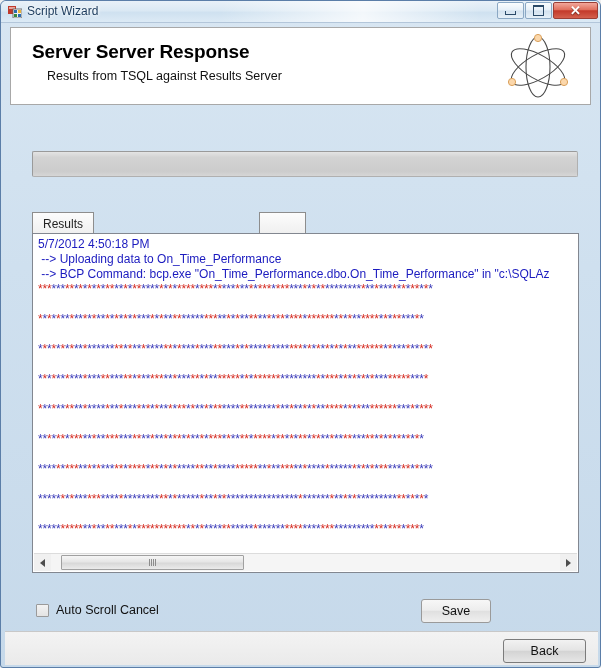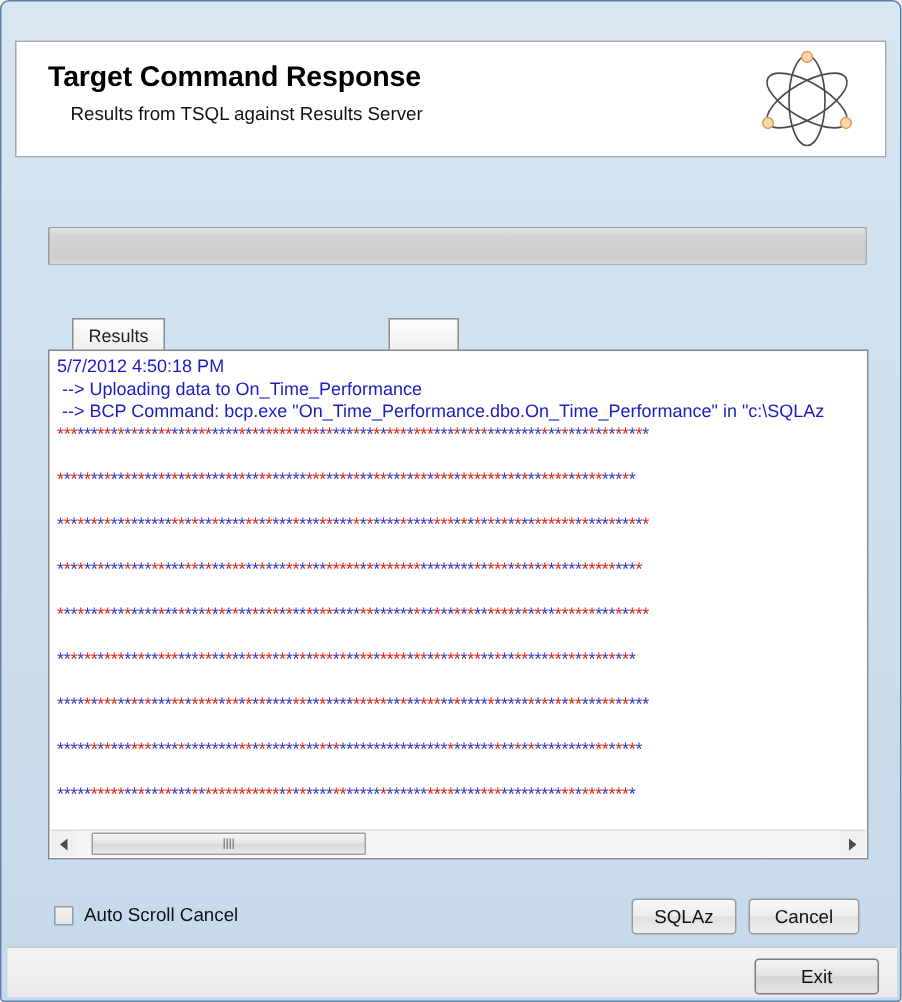--- a/index.html
+++ b/index.html
@@ -169,43 +169,66 @@
   }
   #btn-back{left:212px;top:616px;width:83px;}
   #btn-next{left:307px;top:616px;width:83px;}
   #btn-exit{left:498px;top:616px;width:83px;}
 </style>
 </head>
 <body>
 
 <div id="window">
 
+  <div id="titlebar">
+    <svg class="app-icon" viewBox="0 0 14 13">
+      <rect x="0" y="1" width="8" height="8" fill="#c0392b"></rect>
+      <rect x="1" y="2" width="6" height="2" fill="#e8a49c"></rect>
+      <rect x="5" y="4" width="9" height="9" fill="#f0f0f0" stroke="#5b5b5b" stroke-width=".8"></rect>
+      <rect x="6" y="5" width="3" height="3" fill="#2b6cb0"></rect>
+      <rect x="10" y="5" width="3" height="3" fill="#e8b33a"></rect>
+      <rect x="6" y="9" width="3" height="3" fill="#3a8a3a"></rect>
+      <rect x="10" y="9" width="3" height="3" fill="#2b6cb0"></rect>
+    </svg>
+    <div class="title-text">Script Wizard</div>
+    <div class="wbtns">
+      <div class="wbtn">
+        <span class="gl-min"></span>
+      </div>
+      <div class="wbtn">
+        <span class="gl-max"></span>
+      </div>
+      <div class="wbtn close">
+        <span class="gl-close">✕</span>
+      </div>
+    </div>
+  </div>
 
   <div id="client">
 
     <div id="headerpanel">
-      <div class="hdr-title">Target Command Response</div>
+      <div class="hdr-title">Server Server Response</div>
       <div class="hdr-sub">Results from TSQL against Results Server</div>
       <svg class="atom" width="76" height="66" viewBox="0 0 76 66">
         <g fill="none" stroke="#4a4a4a" stroke-width="1.1">
           <ellipse cx="38" cy="33" rx="12" ry="30"></ellipse>
           <ellipse cx="38" cy="33" rx="12" ry="30" transform="rotate(60 38 33)"></ellipse>
           <ellipse cx="38" cy="33" rx="12" ry="30" transform="rotate(120 38 33)"></ellipse>
         </g>
         <circle cx="38" cy="4" r="3.6" fill="#fbd7ab" stroke="#d9a05b" stroke-width="1"></circle>
         <circle cx="12" cy="48" r="3.6" fill="#fbd7ab" stroke="#d9a05b" stroke-width="1"></circle>
         <circle cx="64" cy="48" r="3.6" fill="#fbd7ab" stroke="#d9a05b" stroke-width="1"></circle>
       </svg>
     </div>
 
     <div id="statusbox"></div>
 
     <div id="tabstrip">
       <div class="tab-filler"></div>
-      <div class="tab" id="tab0" style="left:16px;width:62px;">Results</div>
+      <div class="tab" id="tab0" style="left:0;width:62px;">Results</div>
       <div class="tab" style="left:227px;width:47px;background:linear-gradient(to bottom,#fcfcfc,#efefef);"></div>
     </div>
 
     <div id="logframe">
       <div id="logtext"><div class="log-line">5/7/2012 4:50:18 PM</div><div class="log-line"> --&gt; Uploading data to On_Time_Performance</div><div class="log-line"> --&gt; BCP Command: bcp.exe "On_Time_Performance.dbo.On_Time_Performance" in "c:\SQLAz</div><div class="log-line"><span class="ast" style="color:#d42a20">*</span><span class="ast" style="color:#d42a20">*</span><span class="ast" style="color:#d42a20">*</span><span class="ast" style="color:#3a3ab8">*</span><span class="ast" style="color:#3a3ab8">*</span><span class="ast" style="color:#3a3ab8">*</span><span class="ast" style="color:#d42a20">*</span><span class="ast" style="color:#d42a20">*</span><span class="ast" style="color:#3a3ab8">*</span><span class="ast" style="color:#d42a20">*</span><span class="ast" style="color:#3a3ab8">*</span><span class="ast" style="color:#d42a20">*</span><span class="ast" style="color:#3a3ab8">*</span><span class="ast" style="color:#d42a20">*</span><span class="ast" style="color:#3a3ab8">*</span><span class="ast" style="color:#d42a20">*</span><span class="ast" style="color:#d42a20">*</span><span class="ast" style="color:#3a3ab8">*</span><span class="ast" style="color:#3a3ab8">*</span><span class="ast" style="color:#d42a20">*</span><span class="ast" style="color:#3a3ab8">*</span><span class="ast" style="color:#d42a20">*</span><span class="ast" style="color:#d42a20">*</span><span class="ast" style="color:#3a3ab8">*</span><span class="ast" style="color:#3a3ab8">*</span><span class="ast" style="color:#3a3ab8">*</span><span class="ast" style="color:#3a3ab8">*</span><span class="ast" style="color:#d42a20">*</span><span class="ast" style="color:#3a3ab8">*</span><span class="ast" style="color:#d42a20">*</span><span class="ast" style="color:#3a3ab8">*</span><span class="ast" style="color:#d42a20">*</span><span class="ast" style="color:#d42a20">*</span><span class="ast" style="color:#d42a20">*</span><span class="ast" style="color:#d42a20">*</span><span class="ast" style="color:#3a3ab8">*</span><span class="ast" style="color:#d42a20">*</span><span class="ast" style="color:#d42a20">*</span><span class="ast" style="color:#d42a20">*</span><span class="ast" style="color:#3a3ab8">*</span><span class="ast" style="color:#d42a20">*</span><span class="ast" style="color:#3a3ab8">*</span><span class="ast" style="color:#3a3ab8">*</span><span class="ast" style="color:#3a3ab8">*</span><span class="ast" style="color:#d42a20">*</span><span class="ast" style="color:#3a3ab8">*</span><span class="ast" style="color:#3a3ab8">*</span><span class="ast" style="color:#d42a20">*</span><span class="ast" style="color:#3a3ab8">*</span><span class="ast" style="color:#d42a20">*</span><span class="ast" style="color:#d42a20">*</span><span class="ast" style="color:#d42a20">*</span><span class="ast" style="color:#3a3ab8">*</span><span class="ast" style="color:#d42a20">*</span><span class="ast" style="color:#d42a20">*</span><span class="ast" style="color:#d42a20">*</span><span class="ast" style="color:#3a3ab8">*</span><span class="ast" style="color:#3a3ab8">*</span><span class="ast" style="color:#3a3ab8">*</span><span class="ast" style="color:#d42a20">*</span><span class="ast" style="color:#3a3ab8">*</span><span class="ast" style="color:#d42a20">*</span><span class="ast" style="color:#3a3ab8">*</span><span class="ast" style="color:#d42a20">*</span><span class="ast" style="color:#3a3ab8">*</span><span class="ast" style="color:#3a3ab8">*</span><span class="ast" style="color:#3a3ab8">*</span><span class="ast" style="color:#3a3ab8">*</span><span class="ast" style="color:#3a3ab8">*</span><span class="ast" style="color:#3a3ab8">*</span><span class="ast" style="color:#3a3ab8">*</span><span class="ast" style="color:#3a3ab8">*</span><span class="ast" style="color:#d42a20">*</span><span class="ast" style="color:#3a3ab8">*</span><span class="ast" style="color:#3a3ab8">*</span><span class="ast" style="color:#d42a20">*</span><span class="ast" style="color:#3a3ab8">*</span><span class="ast" style="color:#3a3ab8">*</span><span class="ast" style="color:#3a3ab8">*</span><span class="ast" style="color:#d42a20">*</span><span class="ast" style="color:#3a3ab8">*</span><span class="ast" style="color:#d42a20">*</span><span class="ast" style="color:#3a3ab8">*</span><span class="ast" style="color:#d42a20">*</span><span class="ast" style="color:#d42a20">*</span><span class="ast" style="color:#3a3ab8">*</span><span class="ast" style="color:#d42a20">*</span><span class="ast" style="color:#3a3ab8">*</span></div><div class="log-line">&nbsp;</div><div class="log-line"><span class="ast" style="color:#d42a20">*</span><span class="ast" style="color:#3a3ab8">*</span><span class="ast" style="color:#d42a20">*</span><span class="ast" style="color:#3a3ab8">*</span><span class="ast" style="color:#d42a20">*</span><span class="ast" style="color:#3a3ab8">*</span><span class="ast" style="color:#3a3ab8">*</span><span class="ast" style="color:#d42a20">*</span><span class="ast" style="color:#3a3ab8">*</span><span class="ast" style="color:#3a3ab8">*</span><span class="ast" style="color:#d42a20">*</span><span class="ast" style="color:#3a3ab8">*</span><span class="ast" style="color:#d42a20">*</span><span class="ast" style="color:#3a3ab8">*</span><span class="ast" style="color:#3a3ab8">*</span><span class="ast" style="color:#d42a20">*</span><span class="ast" style="color:#3a3ab8">*</span><span class="ast" style="color:#d42a20">*</span><span class="ast" style="color:#3a3ab8">*</span><span class="ast" style="color:#d42a20">*</span><span class="ast" style="color:#3a3ab8">*</span><span class="ast" style="color:#d42a20">*</span><span class="ast" style="color:#3a3ab8">*</span><span class="ast" style="color:#3a3ab8">*</span><span class="ast" style="color:#3a3ab8">*</span><span class="ast" style="color:#d42a20">*</span><span class="ast" style="color:#3a3ab8">*</span><span class="ast" style="color:#d42a20">*</span><span class="ast" style="color:#3a3ab8">*</span><span class="ast" style="color:#3a3ab8">*</span><span class="ast" style="color:#d42a20">*</span><span class="ast" style="color:#d42a20">*</span><span class="ast" style="color:#3a3ab8">*</span><span class="ast" style="color:#3a3ab8">*</span><span class="ast" style="color:#3a3ab8">*</span><span class="ast" style="color:#3a3ab8">*</span><span class="ast" style="color:#3a3ab8">*</span><span class="ast" style="color:#d42a20">*</span><span class="ast" style="color:#d42a20">*</span><span class="ast" style="color:#d42a20">*</span><span class="ast" style="color:#3a3ab8">*</span><span class="ast" style="color:#3a3ab8">*</span><span class="ast" style="color:#d42a20">*</span><span class="ast" style="color:#3a3ab8">*</span><span class="ast" style="color:#d42a20">*</span><span class="ast" style="color:#3a3ab8">*</span><span class="ast" style="color:#3a3ab8">*</span><span class="ast" style="color:#d42a20">*</span><span class="ast" style="color:#d42a20">*</span><span class="ast" style="color:#3a3ab8">*</span><span class="ast" style="color:#3a3ab8">*</span><span class="ast" style="color:#d42a20">*</span><span class="ast" style="color:#3a3ab8">*</span><span class="ast" style="color:#d42a20">*</span><span class="ast" style="color:#d42a20">*</span><span class="ast" style="color:#3a3ab8">*</span><span class="ast" style="color:#d42a20">*</span><span class="ast" style="color:#d42a20">*</span><span class="ast" style="color:#d42a20">*</span><span class="ast" style="color:#3a3ab8">*</span><span class="ast" style="color:#d42a20">*</span><span class="ast" style="color:#d42a20">*</span><span class="ast" style="color:#d42a20">*</span><span class="ast" style="color:#d42a20">*</span><span class="ast" style="color:#d42a20">*</span><span class="ast" style="color:#d42a20">*</span><span class="ast" style="color:#3a3ab8">*</span><span class="ast" style="color:#d42a20">*</span><span class="ast" style="color:#3a3ab8">*</span><span class="ast" style="color:#d42a20">*</span><span class="ast" style="color:#3a3ab8">*</span><span class="ast" style="color:#3a3ab8">*</span><span class="ast" style="color:#d42a20">*</span><span class="ast" style="color:#d42a20">*</span><span class="ast" style="color:#d42a20">*</span><span class="ast" style="color:#d42a20">*</span><span class="ast" style="color:#3a3ab8">*</span><span class="ast" style="color:#d42a20">*</span><span class="ast" style="color:#3a3ab8">*</span><span class="ast" style="color:#d42a20">*</span><span class="ast" style="color:#d42a20">*</span><span class="ast" style="color:#3a3ab8">*</span><span class="ast" style="color:#3a3ab8">*</span><span class="ast" style="color:#3a3ab8">*</span><span class="ast" style="color:#d42a20">*</span><span class="ast" style="color:#3a3ab8">*</span></div><div class="log-line">&nbsp;</div><div class="log-line"><span class="ast" style="color:#3a3ab8">*</span><span class="ast" style="color:#d42a20">*</span><span class="ast" style="color:#3a3ab8">*</span><span class="ast" style="color:#d42a20">*</span><span class="ast" style="color:#3a3ab8">*</span><span class="ast" style="color:#d42a20">*</span><span class="ast" style="color:#3a3ab8">*</span><span class="ast" style="color:#d42a20">*</span><span class="ast" style="color:#3a3ab8">*</span><span class="ast" style="color:#3a3ab8">*</span><span class="ast" style="color:#d42a20">*</span><span class="ast" style="color:#3a3ab8">*</span><span class="ast" style="color:#3a3ab8">*</span><span class="ast" style="color:#3a3ab8">*</span><span class="ast" style="color:#3a3ab8">*</span><span class="ast" style="color:#3a3ab8">*</span><span class="ast" style="color:#3a3ab8">*</span><span class="ast" style="color:#d42a20">*</span><span class="ast" style="color:#d42a20">*</span><span class="ast" style="color:#3a3ab8">*</span><span class="ast" style="color:#d42a20">*</span><span class="ast" style="color:#3a3ab8">*</span><span class="ast" style="color:#3a3ab8">*</span><span class="ast" style="color:#d42a20">*</span><span class="ast" style="color:#3a3ab8">*</span><span class="ast" style="color:#3a3ab8">*</span><span class="ast" style="color:#3a3ab8">*</span><span class="ast" style="color:#3a3ab8">*</span><span class="ast" style="color:#d42a20">*</span><span class="ast" style="color:#d42a20">*</span><span class="ast" style="color:#3a3ab8">*</span><span class="ast" style="color:#d42a20">*</span><span class="ast" style="color:#3a3ab8">*</span><span class="ast" style="color:#3a3ab8">*</span><span class="ast" style="color:#3a3ab8">*</span><span class="ast" style="color:#d42a20">*</span><span class="ast" style="color:#3a3ab8">*</span><span class="ast" style="color:#3a3ab8">*</span><span class="ast" style="color:#3a3ab8">*</span><span class="ast" style="color:#d42a20">*</span><span class="ast" style="color:#d42a20">*</span><span class="ast" style="color:#3a3ab8">*</span><span class="ast" style="color:#3a3ab8">*</span><span class="ast" style="color:#3a3ab8">*</span><span class="ast" style="color:#d42a20">*</span><span class="ast" style="color:#3a3ab8">*</span><span class="ast" style="color:#d42a20">*</span><span class="ast" style="color:#3a3ab8">*</span><span class="ast" style="color:#3a3ab8">*</span><span class="ast" style="color:#3a3ab8">*</span><span class="ast" style="color:#3a3ab8">*</span><span class="ast" style="color:#d42a20">*</span><span class="ast" style="color:#3a3ab8">*</span><span class="ast" style="color:#3a3ab8">*</span><span class="ast" style="color:#3a3ab8">*</span><span class="ast" style="color:#3a3ab8">*</span><span class="ast" style="color:#d42a20">*</span><span class="ast" style="color:#d42a20">*</span><span class="ast" style="color:#d42a20">*</span><span class="ast" style="color:#3a3ab8">*</span><span class="ast" style="color:#d42a20">*</span><span class="ast" style="color:#3a3ab8">*</span><span class="ast" style="color:#d42a20">*</span><span class="ast" style="color:#3a3ab8">*</span><span class="ast" style="color:#d42a20">*</span><span class="ast" style="color:#3a3ab8">*</span><span class="ast" style="color:#d42a20">*</span><span class="ast" style="color:#3a3ab8">*</span><span class="ast" style="color:#d42a20">*</span><span class="ast" style="color:#3a3ab8">*</span><span class="ast" style="color:#3a3ab8">*</span><span class="ast" style="color:#d42a20">*</span><span class="ast" style="color:#d42a20">*</span><span class="ast" style="color:#d42a20">*</span><span class="ast" style="color:#d42a20">*</span><span class="ast" style="color:#d42a20">*</span><span class="ast" style="color:#d42a20">*</span><span class="ast" style="color:#3a3ab8">*</span><span class="ast" style="color:#d42a20">*</span><span class="ast" style="color:#3a3ab8">*</span><span class="ast" style="color:#3a3ab8">*</span><span class="ast" style="color:#3a3ab8">*</span><span class="ast" style="color:#d42a20">*</span><span class="ast" style="color:#3a3ab8">*</span><span class="ast" style="color:#3a3ab8">*</span><span class="ast" style="color:#d42a20">*</span><span class="ast" style="color:#3a3ab8">*</span><span class="ast" style="color:#d42a20">*</span></div><div class="log-line">&nbsp;</div><div class="log-line"><span class="ast" style="color:#3a3ab8">*</span><span class="ast" style="color:#d42a20">*</span><span class="ast" style="color:#3a3ab8">*</span><span class="ast" style="color:#d42a20">*</span><span class="ast" style="color:#3a3ab8">*</span><span class="ast" style="color:#3a3ab8">*</span><span class="ast" style="color:#d42a20">*</span><span class="ast" style="color:#3a3ab8">*</span><span class="ast" style="color:#3a3ab8">*</span><span class="ast" style="color:#3a3ab8">*</span><span class="ast" style="color:#d42a20">*</span><span class="ast" style="color:#3a3ab8">*</span><span class="ast" style="color:#3a3ab8">*</span><span class="ast" style="color:#3a3ab8">*</span><span class="ast" style="color:#d42a20">*</span><span class="ast" style="color:#d42a20">*</span><span class="ast" style="color:#3a3ab8">*</span><span class="ast" style="color:#3a3ab8">*</span><span class="ast" style="color:#3a3ab8">*</span><span class="ast" style="color:#d42a20">*</span><span class="ast" style="color:#d42a20">*</span><span class="ast" style="color:#3a3ab8">*</span><span class="ast" style="color:#d42a20">*</span><span class="ast" style="color:#3a3ab8">*</span><span class="ast" style="color:#3a3ab8">*</span><span class="ast" style="color:#d42a20">*</span><span class="ast" style="color:#d42a20">*</span><span class="ast" style="color:#d42a20">*</span><span class="ast" style="color:#3a3ab8">*</span><span class="ast" style="color:#3a3ab8">*</span><span class="ast" style="color:#d42a20">*</span><span class="ast" style="color:#3a3ab8">*</span><span class="ast" style="color:#3a3ab8">*</span><span class="ast" style="color:#3a3ab8">*</span><span class="ast" style="color:#d42a20">*</span><span class="ast" style="color:#d42a20">*</span><span class="ast" style="color:#3a3ab8">*</span><span class="ast" style="color:#d42a20">*</span><span class="ast" style="color:#3a3ab8">*</span><span class="ast" style="color:#3a3ab8">*</span><span class="ast" style="color:#d42a20">*</span><span class="ast" style="color:#d42a20">*</span><span class="ast" style="color:#d42a20">*</span><span class="ast" style="color:#d42a20">*</span><span class="ast" style="color:#d42a20">*</span><span class="ast" style="color:#3a3ab8">*</span><span class="ast" style="color:#d42a20">*</span><span class="ast" style="color:#3a3ab8">*</span><span class="ast" style="color:#d42a20">*</span><span class="ast" style="color:#d42a20">*</span><span class="ast" style="color:#d42a20">*</span><span class="ast" style="color:#d42a20">*</span><span class="ast" style="color:#d42a20">*</span><span class="ast" style="color:#d42a20">*</span><span class="ast" style="color:#3a3ab8">*</span><span class="ast" style="color:#3a3ab8">*</span><span class="ast" style="color:#3a3ab8">*</span><span class="ast" style="color:#3a3ab8">*</span><span class="ast" style="color:#3a3ab8">*</span><span class="ast" style="color:#3a3ab8">*</span><span class="ast" style="color:#3a3ab8">*</span><span class="ast" style="color:#3a3ab8">*</span><span class="ast" style="color:#d42a20">*</span><span class="ast" style="color:#3a3ab8">*</span><span class="ast" style="color:#d42a20">*</span><span class="ast" style="color:#d42a20">*</span><span class="ast" style="color:#d42a20">*</span><span class="ast" style="color:#3a3ab8">*</span><span class="ast" style="color:#d42a20">*</span><span class="ast" style="color:#3a3ab8">*</span><span class="ast" style="color:#d42a20">*</span><span class="ast" style="color:#3a3ab8">*</span><span class="ast" style="color:#d42a20">*</span><span class="ast" style="color:#3a3ab8">*</span><span class="ast" style="color:#d42a20">*</span><span class="ast" style="color:#3a3ab8">*</span><span class="ast" style="color:#3a3ab8">*</span><span class="ast" style="color:#3a3ab8">*</span><span class="ast" style="color:#d42a20">*</span><span class="ast" style="color:#d42a20">*</span><span class="ast" style="color:#d42a20">*</span><span class="ast" style="color:#d42a20">*</span><span class="ast" style="color:#d42a20">*</span><span class="ast" style="color:#3a3ab8">*</span><span class="ast" style="color:#3a3ab8">*</span><span class="ast" style="color:#3a3ab8">*</span><span class="ast" style="color:#d42a20">*</span></div><div class="log-line">&nbsp;</div><div class="log-line"><span class="ast" style="color:#d42a20">*</span><span class="ast" style="color:#3a3ab8">*</span><span class="ast" style="color:#3a3ab8">*</span><span class="ast" style="color:#d42a20">*</span><span class="ast" style="color:#3a3ab8">*</span><span class="ast" style="color:#3a3ab8">*</span><span class="ast" style="color:#d42a20">*</span><span class="ast" style="color:#d42a20">*</span><span class="ast" style="color:#3a3ab8">*</span><span class="ast" style="color:#3a3ab8">*</span><span class="ast" style="color:#d42a20">*</span><span class="ast" style="color:#3a3ab8">*</span><span class="ast" style="color:#3a3ab8">*</span><span class="ast" style="color:#3a3ab8">*</span><span class="ast" style="color:#3a3ab8">*</span><span class="ast" style="color:#d42a20">*</span><span class="ast" style="color:#3a3ab8">*</span><span class="ast" style="color:#3a3ab8">*</span><span class="ast" style="color:#d42a20">*</span><span class="ast" style="color:#3a3ab8">*</span><span class="ast" style="color:#3a3ab8">*</span><span class="ast" style="color:#3a3ab8">*</span><span class="ast" style="color:#d42a20">*</span><span class="ast" style="color:#3a3ab8">*</span><span class="ast" style="color:#d42a20">*</span><span class="ast" style="color:#3a3ab8">*</span><span class="ast" style="color:#d42a20">*</span><span class="ast" style="color:#3a3ab8">*</span><span class="ast" style="color:#3a3ab8">*</span><span class="ast" style="color:#d42a20">*</span><span class="ast" style="color:#3a3ab8">*</span><span class="ast" style="color:#d42a20">*</span><span class="ast" style="color:#d42a20">*</span><span class="ast" style="color:#3a3ab8">*</span><span class="ast" style="color:#d42a20">*</span><span class="ast" style="color:#3a3ab8">*</span><span class="ast" style="color:#3a3ab8">*</span><span class="ast" style="color:#d42a20">*</span><span class="ast" style="color:#3a3ab8">*</span><span class="ast" style="color:#d42a20">*</span><span class="ast" style="color:#d42a20">*</span><span class="ast" style="color:#3a3ab8">*</span><span class="ast" style="color:#3a3ab8">*</span><span class="ast" style="color:#3a3ab8">*</span><span class="ast" style="color:#3a3ab8">*</span><span class="ast" style="color:#d42a20">*</span><span class="ast" style="color:#d42a20">*</span><span class="ast" style="color:#3a3ab8">*</span><span class="ast" style="color:#3a3ab8">*</span><span class="ast" style="color:#3a3ab8">*</span><span class="ast" style="color:#3a3ab8">*</span><span class="ast" style="color:#3a3ab8">*</span><span class="ast" style="color:#3a3ab8">*</span><span class="ast" style="color:#d42a20">*</span><span class="ast" style="color:#3a3ab8">*</span><span class="ast" style="color:#3a3ab8">*</span><span class="ast" style="color:#d42a20">*</span><span class="ast" style="color:#3a3ab8">*</span><span class="ast" style="color:#3a3ab8">*</span><span class="ast" style="color:#d42a20">*</span><span class="ast" style="color:#3a3ab8">*</span><span class="ast" style="color:#d42a20">*</span><span class="ast" style="color:#3a3ab8">*</span><span class="ast" style="color:#3a3ab8">*</span><span class="ast" style="color:#d42a20">*</span><span class="ast" style="color:#d42a20">*</span><span class="ast" style="color:#d42a20">*</span><span class="ast" style="color:#d42a20">*</span><span class="ast" style="color:#3a3ab8">*</span><span class="ast" style="color:#d42a20">*</span><span class="ast" style="color:#3a3ab8">*</span><span class="ast" style="color:#d42a20">*</span><span class="ast" style="color:#3a3ab8">*</span><span class="ast" style="color:#3a3ab8">*</span><span class="ast" style="color:#d42a20">*</span><span class="ast" style="color:#d42a20">*</span><span class="ast" style="color:#d42a20">*</span><span class="ast" style="color:#d42a20">*</span><span class="ast" style="color:#d42a20">*</span><span class="ast" style="color:#d42a20">*</span><span class="ast" style="color:#3a3ab8">*</span><span class="ast" style="color:#3a3ab8">*</span><span class="ast" style="color:#3a3ab8">*</span><span class="ast" style="color:#d42a20">*</span><span class="ast" style="color:#3a3ab8">*</span><span class="ast" style="color:#d42a20">*</span><span class="ast" style="color:#d42a20">*</span><span class="ast" style="color:#d42a20">*</span></div><div class="log-line">&nbsp;</div><div class="log-line"><span class="ast" style="color:#3a3ab8">*</span><span class="ast" style="color:#3a3ab8">*</span><span class="ast" style="color:#d42a20">*</span><span class="ast" style="color:#3a3ab8">*</span><span class="ast" style="color:#d42a20">*</span><span class="ast" style="color:#d42a20">*</span><span class="ast" style="color:#3a3ab8">*</span><span class="ast" style="color:#d42a20">*</span><span class="ast" style="color:#d42a20">*</span><span class="ast" style="color:#d42a20">*</span><span class="ast" style="color:#3a3ab8">*</span><span class="ast" style="color:#3a3ab8">*</span><span class="ast" style="color:#d42a20">*</span><span class="ast" style="color:#3a3ab8">*</span><span class="ast" style="color:#3a3ab8">*</span><span class="ast" style="color:#d42a20">*</span><span class="ast" style="color:#d42a20">*</span><span class="ast" style="color:#d42a20">*</span><span class="ast" style="color:#3a3ab8">*</span><span class="ast" style="color:#3a3ab8">*</span><span class="ast" style="color:#3a3ab8">*</span><span class="ast" style="color:#d42a20">*</span><span class="ast" style="color:#d42a20">*</span><span class="ast" style="color:#3a3ab8">*</span><span class="ast" style="color:#3a3ab8">*</span><span class="ast" style="color:#d42a20">*</span><span class="ast" style="color:#3a3ab8">*</span><span class="ast" style="color:#3a3ab8">*</span><span class="ast" style="color:#d42a20">*</span><span class="ast" style="color:#3a3ab8">*</span><span class="ast" style="color:#d42a20">*</span><span class="ast" style="color:#d42a20">*</span><span class="ast" style="color:#3a3ab8">*</span><span class="ast" style="color:#d42a20">*</span><span class="ast" style="color:#3a3ab8">*</span><span class="ast" style="color:#3a3ab8">*</span><span class="ast" style="color:#d42a20">*</span><span class="ast" style="color:#3a3ab8">*</span><span class="ast" style="color:#d42a20">*</span><span class="ast" style="color:#d42a20">*</span><span class="ast" style="color:#d42a20">*</span><span class="ast" style="color:#3a3ab8">*</span><span class="ast" style="color:#d42a20">*</span><span class="ast" style="color:#3a3ab8">*</span><span class="ast" style="color:#3a3ab8">*</span><span class="ast" style="color:#d42a20">*</span><span class="ast" style="color:#d42a20">*</span><span class="ast" style="color:#3a3ab8">*</span><span class="ast" style="color:#d42a20">*</span><span class="ast" style="color:#d42a20">*</span><span class="ast" style="color:#d42a20">*</span><span class="ast" style="color:#d42a20">*</span><span class="ast" style="color:#3a3ab8">*</span><span class="ast" style="color:#d42a20">*</span><span class="ast" style="color:#d42a20">*</span><span class="ast" style="color:#3a3ab8">*</span><span class="ast" style="color:#d42a20">*</span><span class="ast" style="color:#3a3ab8">*</span><span class="ast" style="color:#d42a20">*</span><span class="ast" style="color:#d42a20">*</span><span class="ast" style="color:#3a3ab8">*</span><span class="ast" style="color:#d42a20">*</span><span class="ast" style="color:#d42a20">*</span><span class="ast" style="color:#3a3ab8">*</span><span class="ast" style="color:#3a3ab8">*</span><span class="ast" style="color:#d42a20">*</span><span class="ast" style="color:#3a3ab8">*</span><span class="ast" style="color:#3a3ab8">*</span><span class="ast" style="color:#d42a20">*</span><span class="ast" style="color:#d42a20">*</span><span class="ast" style="color:#3a3ab8">*</span><span class="ast" style="color:#3a3ab8">*</span><span class="ast" style="color:#3a3ab8">*</span><span class="ast" style="color:#d42a20">*</span><span class="ast" style="color:#d42a20">*</span><span class="ast" style="color:#3a3ab8">*</span><span class="ast" style="color:#d42a20">*</span><span class="ast" style="color:#3a3ab8">*</span><span class="ast" style="color:#d42a20">*</span><span class="ast" style="color:#3a3ab8">*</span><span class="ast" style="color:#d42a20">*</span><span class="ast" style="color:#3a3ab8">*</span><span class="ast" style="color:#d42a20">*</span><span class="ast" style="color:#3a3ab8">*</span><span class="ast" style="color:#d42a20">*</span><span class="ast" style="color:#3a3ab8">*</span></div><div class="log-line">&nbsp;</div><div class="log-line"><span class="ast" style="color:#3a3ab8">*</span><span class="ast" style="color:#3a3ab8">*</span><span class="ast" style="color:#3a3ab8">*</span><span class="ast" style="color:#3a3ab8">*</span><span class="ast" style="color:#d42a20">*</span><span class="ast" style="color:#3a3ab8">*</span><span class="ast" style="color:#d42a20">*</span><span class="ast" style="color:#d42a20">*</span><span class="ast" style="color:#d42a20">*</span><span class="ast" style="color:#3a3ab8">*</span><span class="ast" style="color:#3a3ab8">*</span><span class="ast" style="color:#d42a20">*</span><span class="ast" style="color:#3a3ab8">*</span><span class="ast" style="color:#d42a20">*</span><span class="ast" style="color:#3a3ab8">*</span><span class="ast" style="color:#3a3ab8">*</span><span class="ast" style="color:#3a3ab8">*</span><span class="ast" style="color:#d42a20">*</span><span class="ast" style="color:#d42a20">*</span><span class="ast" style="color:#3a3ab8">*</span><span class="ast" style="color:#d42a20">*</span><span class="ast" style="color:#d42a20">*</span><span class="ast" style="color:#d42a20">*</span><span class="ast" style="color:#d42a20">*</span><span class="ast" style="color:#3a3ab8">*</span><span class="ast" style="color:#d42a20">*</span><span class="ast" style="color:#d42a20">*</span><span class="ast" style="color:#3a3ab8">*</span><span class="ast" style="color:#d42a20">*</span><span class="ast" style="color:#3a3ab8">*</span><span class="ast" style="color:#d42a20">*</span><span class="ast" style="color:#3a3ab8">*</span><span class="ast" style="color:#3a3ab8">*</span><span class="ast" style="color:#3a3ab8">*</span><span class="ast" style="color:#3a3ab8">*</span><span class="ast" style="color:#d42a20">*</span><span class="ast" style="color:#d42a20">*</span><span class="ast" style="color:#3a3ab8">*</span><span class="ast" style="color:#3a3ab8">*</span><span class="ast" style="color:#d42a20">*</span><span class="ast" style="color:#3a3ab8">*</span><span class="ast" style="color:#3a3ab8">*</span><span class="ast" style="color:#3a3ab8">*</span><span class="ast" style="color:#3a3ab8">*</span><span class="ast" style="color:#d42a20">*</span><span class="ast" style="color:#d42a20">*</span><span class="ast" style="color:#d42a20">*</span><span class="ast" style="color:#d42a20">*</span><span class="ast" style="color:#d42a20">*</span><span class="ast" style="color:#3a3ab8">*</span><span class="ast" style="color:#3a3ab8">*</span><span class="ast" style="color:#d42a20">*</span><span class="ast" style="color:#3a3ab8">*</span><span class="ast" style="color:#3a3ab8">*</span><span class="ast" style="color:#d42a20">*</span><span class="ast" style="color:#d42a20">*</span><span class="ast" style="color:#d42a20">*</span><span class="ast" style="color:#3a3ab8">*</span><span class="ast" style="color:#3a3ab8">*</span><span class="ast" style="color:#d42a20">*</span><span class="ast" style="color:#3a3ab8">*</span><span class="ast" style="color:#3a3ab8">*</span><span class="ast" style="color:#3a3ab8">*</span><span class="ast" style="color:#3a3ab8">*</span><span class="ast" style="color:#d42a20">*</span><span class="ast" style="color:#3a3ab8">*</span><span class="ast" style="color:#3a3ab8">*</span><span class="ast" style="color:#3a3ab8">*</span><span class="ast" style="color:#3a3ab8">*</span><span class="ast" style="color:#3a3ab8">*</span><span class="ast" style="color:#d42a20">*</span><span class="ast" style="color:#3a3ab8">*</span><span class="ast" style="color:#d42a20">*</span><span class="ast" style="color:#3a3ab8">*</span><span class="ast" style="color:#d42a20">*</span><span class="ast" style="color:#3a3ab8">*</span><span class="ast" style="color:#d42a20">*</span><span class="ast" style="color:#d42a20">*</span><span class="ast" style="color:#3a3ab8">*</span><span class="ast" style="color:#3a3ab8">*</span><span class="ast" style="color:#3a3ab8">*</span><span class="ast" style="color:#d42a20">*</span><span class="ast" style="color:#d42a20">*</span><span class="ast" style="color:#3a3ab8">*</span><span class="ast" style="color:#d42a20">*</span><span class="ast" style="color:#3a3ab8">*</span><span class="ast" style="color:#3a3ab8">*</span><span class="ast" style="color:#3a3ab8">*</span></div><div class="log-line">&nbsp;</div><div class="log-line"><span class="ast" style="color:#3a3ab8">*</span><span class="ast" style="color:#3a3ab8">*</span><span class="ast" style="color:#3a3ab8">*</span><span class="ast" style="color:#3a3ab8">*</span><span class="ast" style="color:#3a3ab8">*</span><span class="ast" style="color:#d42a20">*</span><span class="ast" style="color:#3a3ab8">*</span><span class="ast" style="color:#d42a20">*</span><span class="ast" style="color:#3a3ab8">*</span><span class="ast" style="color:#3a3ab8">*</span><span class="ast" style="color:#3a3ab8">*</span><span class="ast" style="color:#d42a20">*</span><span class="ast" style="color:#d42a20">*</span><span class="ast" style="color:#d42a20">*</span><span class="ast" style="color:#3a3ab8">*</span><span class="ast" style="color:#3a3ab8">*</span><span class="ast" style="color:#3a3ab8">*</span><span class="ast" style="color:#3a3ab8">*</span><span class="ast" style="color:#d42a20">*</span><span class="ast" style="color:#3a3ab8">*</span><span class="ast" style="color:#3a3ab8">*</span><span class="ast" style="color:#3a3ab8">*</span><span class="ast" style="color:#3a3ab8">*</span><span class="ast" style="color:#3a3ab8">*</span><span class="ast" style="color:#3a3ab8">*</span><span class="ast" style="color:#3a3ab8">*</span><span class="ast" style="color:#3a3ab8">*</span><span class="ast" style="color:#d42a20">*</span><span class="ast" style="color:#d42a20">*</span><span class="ast" style="color:#3a3ab8">*</span><span class="ast" style="color:#d42a20">*</span><span class="ast" style="color:#3a3ab8">*</span><span class="ast" style="color:#3a3ab8">*</span><span class="ast" style="color:#3a3ab8">*</span><span class="ast" style="color:#3a3ab8">*</span><span class="ast" style="color:#3a3ab8">*</span><span class="ast" style="color:#d42a20">*</span><span class="ast" style="color:#3a3ab8">*</span><span class="ast" style="color:#3a3ab8">*</span><span class="ast" style="color:#d42a20">*</span><span class="ast" style="color:#3a3ab8">*</span><span class="ast" style="color:#d42a20">*</span><span class="ast" style="color:#3a3ab8">*</span><span class="ast" style="color:#3a3ab8">*</span><span class="ast" style="color:#3a3ab8">*</span><span class="ast" style="color:#3a3ab8">*</span><span class="ast" style="color:#3a3ab8">*</span><span class="ast" style="color:#3a3ab8">*</span><span class="ast" style="color:#3a3ab8">*</span><span class="ast" style="color:#3a3ab8">*</span><span class="ast" style="color:#3a3ab8">*</span><span class="ast" style="color:#3a3ab8">*</span><span class="ast" style="color:#3a3ab8">*</span><span class="ast" style="color:#3a3ab8">*</span><span class="ast" style="color:#3a3ab8">*</span><span class="ast" style="color:#3a3ab8">*</span><span class="ast" style="color:#3a3ab8">*</span><span class="ast" style="color:#3a3ab8">*</span><span class="ast" style="color:#d42a20">*</span><span class="ast" style="color:#3a3ab8">*</span><span class="ast" style="color:#3a3ab8">*</span><span class="ast" style="color:#3a3ab8">*</span><span class="ast" style="color:#3a3ab8">*</span><span class="ast" style="color:#3a3ab8">*</span><span class="ast" style="color:#3a3ab8">*</span><span class="ast" style="color:#d42a20">*</span><span class="ast" style="color:#3a3ab8">*</span><span class="ast" style="color:#3a3ab8">*</span><span class="ast" style="color:#d42a20">*</span><span class="ast" style="color:#3a3ab8">*</span><span class="ast" style="color:#d42a20">*</span><span class="ast" style="color:#3a3ab8">*</span><span class="ast" style="color:#3a3ab8">*</span><span class="ast" style="color:#3a3ab8">*</span><span class="ast" style="color:#3a3ab8">*</span><span class="ast" style="color:#3a3ab8">*</span><span class="ast" style="color:#3a3ab8">*</span><span class="ast" style="color:#3a3ab8">*</span><span class="ast" style="color:#3a3ab8">*</span><span class="ast" style="color:#3a3ab8">*</span><span class="ast" style="color:#d42a20">*</span><span class="ast" style="color:#d42a20">*</span><span class="ast" style="color:#3a3ab8">*</span><span class="ast" style="color:#d42a20">*</span><span class="ast" style="color:#3a3ab8">*</span><span class="ast" style="color:#d42a20">*</span><span class="ast" style="color:#3a3ab8">*</span></div><div class="log-line">&nbsp;</div><div class="log-line"><span class="ast" style="color:#3a3ab8">*</span><span class="ast" style="color:#3a3ab8">*</span><span class="ast" style="color:#3a3ab8">*</span><span class="ast" style="color:#3a3ab8">*</span><span class="ast" style="color:#3a3ab8">*</span><span class="ast" style="color:#d42a20">*</span><span class="ast" style="color:#d42a20">*</span><span class="ast" style="color:#d42a20">*</span><span class="ast" style="color:#d42a20">*</span><span class="ast" style="color:#d42a20">*</span><span class="ast" style="color:#3a3ab8">*</span><span class="ast" style="color:#3a3ab8">*</span><span class="ast" style="color:#d42a20">*</span><span class="ast" style="color:#3a3ab8">*</span><span class="ast" style="color:#3a3ab8">*</span><span class="ast" style="color:#d42a20">*</span><span class="ast" style="color:#d42a20">*</span><span class="ast" style="color:#3a3ab8">*</span><span class="ast" style="color:#3a3ab8">*</span><span class="ast" style="color:#3a3ab8">*</span><span class="ast" style="color:#d42a20">*</span><span class="ast" style="color:#3a3ab8">*</span><span class="ast" style="color:#d42a20">*</span><span class="ast" style="color:#d42a20">*</span><span class="ast" style="color:#d42a20">*</span><span class="ast" style="color:#d42a20">*</span><span class="ast" style="color:#d42a20">*</span><span class="ast" style="color:#d42a20">*</span><span class="ast" style="color:#d42a20">*</span><span class="ast" style="color:#d42a20">*</span><span class="ast" style="color:#d42a20">*</span><span class="ast" style="color:#d42a20">*</span><span class="ast" style="color:#d42a20">*</span><span class="ast" style="color:#3a3ab8">*</span><span class="ast" style="color:#d42a20">*</span><span class="ast" style="color:#3a3ab8">*</span><span class="ast" style="color:#d42a20">*</span><span class="ast" style="color:#3a3ab8">*</span><span class="ast" style="color:#3a3ab8">*</span><span class="ast" style="color:#3a3ab8">*</span><span class="ast" style="color:#3a3ab8">*</span><span class="ast" style="color:#d42a20">*</span><span class="ast" style="color:#d42a20">*</span><span class="ast" style="color:#3a3ab8">*</span><span class="ast" style="color:#3a3ab8">*</span><span class="ast" style="color:#3a3ab8">*</span><span class="ast" style="color:#3a3ab8">*</span><span class="ast" style="color:#3a3ab8">*</span><span class="ast" style="color:#d42a20">*</span><span class="ast" style="color:#3a3ab8">*</span><span class="ast" style="color:#3a3ab8">*</span><span class="ast" style="color:#3a3ab8">*</span><span class="ast" style="color:#3a3ab8">*</span><span class="ast" style="color:#3a3ab8">*</span><span class="ast" style="color:#3a3ab8">*</span><span class="ast" style="color:#d42a20">*</span><span class="ast" style="color:#d42a20">*</span><span class="ast" style="color:#d42a20">*</span><span class="ast" style="color:#d42a20">*</span><span class="ast" style="color:#3a3ab8">*</span><span class="ast" style="color:#3a3ab8">*</span><span class="ast" style="color:#3a3ab8">*</span><span class="ast" style="color:#3a3ab8">*</span><span class="ast" style="color:#d42a20">*</span><span class="ast" style="color:#d42a20">*</span><span class="ast" style="color:#d42a20">*</span><span class="ast" style="color:#3a3ab8">*</span><span class="ast" style="color:#3a3ab8">*</span><span class="ast" style="color:#3a3ab8">*</span><span class="ast" style="color:#3a3ab8">*</span><span class="ast" style="color:#3a3ab8">*</span><span class="ast" style="color:#3a3ab8">*</span><span class="ast" style="color:#3a3ab8">*</span><span class="ast" style="color:#3a3ab8">*</span><span class="ast" style="color:#3a3ab8">*</span><span class="ast" style="color:#d42a20">*</span><span class="ast" style="color:#d42a20">*</span><span class="ast" style="color:#3a3ab8">*</span><span class="ast" style="color:#d42a20">*</span><span class="ast" style="color:#d42a20">*</span><span class="ast" style="color:#d42a20">*</span><span class="ast" style="color:#3a3ab8">*</span><span class="ast" style="color:#d42a20">*</span><span class="ast" style="color:#d42a20">*</span><span class="ast" style="color:#d42a20">*</span><span class="ast" style="color:#3a3ab8">*</span></div><div class="log-line">&nbsp;</div></div>
 
       <div id="hscroll">
         <div class="sb-arrow left">
             <i></i>
           </div>
@@ -224,21 +247,20 @@
           </div>
       </div>
     </div>
 
     <div id="ctrlrow">
       <div id="autoscroll">
         <span class="cbx"></span>
         <span class="cbx-label">Auto Scroll Cancel</span>
       </div>
     </div>
-    <div class="btn" id="btn-save">SQLAz</div>
-    <div class="btn" id="btn-cancel">Cancel</div>
+    <div class="btn" id="btn-save">Save</div>
 
     <div id="sep"></div>
     <div id="footer"></div>
-    <div class="btn default" id="btn-exit">Exit</div>
+    <div class="btn default" id="btn-exit">Back</div>
 
   </div>
 </div>
 
 </body></html>

